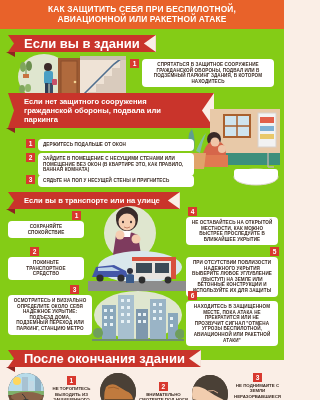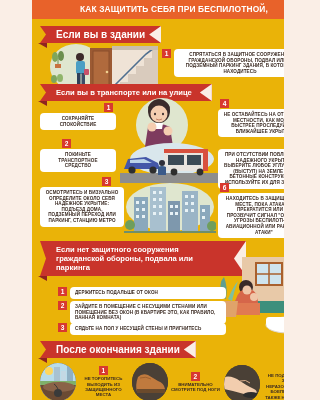--- a/index.html
+++ b/index.html
@@ -3,21 +3,21 @@
 <meta charset="utf-8">
 <style>
   * { box-sizing: border-box; margin: 0; padding: 0; }
   body {
     width: 284px; height: 400px;
     background: #faeee6;
     font-family: "Liberation Sans", sans-serif;
     overflow: hidden;
     position: relative;
   }
-  .page { width: 284px; height: 400px; position: relative; background: #eab308; margin-left: 32px; }
+  .page { width: 284px; height: 360px; position: relative; background: #84cc16; }
 
   
   .titlebar {
     background: #e8622a;
     padding: 4px 6px 5px 6px;
     text-align: center;
   }
   .titlebar .t-line {
     color: #ffffff;
     font-weight: bold;
@@ -26,21 +26,21 @@
     letter-spacing: 0.15px;
   }
 
   
   .ribbon {
     position: relative;
     display: inline-block;
     background: #c9342b;
     color: #fff;
     font-weight: bold;
-    font-size: 10px;
+    font-size: 13px;
     line-height: 9px;
     padding: 4px 16px 4px 10px;
     margin-left: 14px;
   }
   .ribbon.wide { font-size: 7.6px; }
   .ribbon::before {
     content: "";
     position: absolute; left: -6px; top: 0; bottom: 0; width: 6px;
     background: #c9342b;
     clip-path: polygon(0 0, 100% 0, 100% 100%, 0 100%, 100% 50%);
@@ -105,20 +105,21 @@
     text-align: center;
   }
 </style>
 </head>
 <body>
 
 <div class="page">
 
   <div class="titlebar">
     <div class="t-line">КАК ЗАЩИТИТЬ СЕБЯ ПРИ БЕСПИЛОТНОЙ,</div>
+    <div class="t-line">АВИАЦИОННОЙ ИЛИ РАКЕТНОЙ АТАКЕ</div>
   </div>
 
   <div class="sec" style="height:62px;">
 
     <div style="padding-top:5px;">
       <div class="ribbon" style="margin-left:14px;">
         <span class="rib-txt">Если вы в здании</span>
         <span class="ribbon-shadow"></span>
       </div>
     </div>
@@ -168,20 +169,72 @@
           <path d="M0 44 L8 44 L8 36 L16 36 L16 28 L24 28 L24 20 L32 20 L32 12 L40 12 L40 4 L46 4 L46 46 L0 46 Z" fill="#d9cbbd"></path>
           <path d="M2 40 L10 32 L18 24 L26 16 L34 8 L42 2" stroke="#4f6f8f" stroke-width="1.6" fill="none"></path>
           <rect x="0" y="0" width="46" height="4" fill="#c9bdae"></rect>
         </svg>
       </div>
     </div>
 
     <div class="row" style="position:absolute;left:130px;top:30px;width:146px;">
       <div class="num">1</div>
       <div class="pill center" style="width:132px;">СПРЯТАТЬСЯ В ЗАЩИТНОЕ СООРУЖЕНИЕ ГРАЖДАНСКОЙ ОБОРОНЫ, ПОДВАЛ ИЛИ В ПОДЗЕМНЫЙ ПАРКИНГ ЗДАНИЯ, В КОТОРОМ НАХОДИТЕСЬ</div>
+    </div>
+  </div>
+
+  <div class="sec" style="height:98px;">
+
+    <div style="padding-top:2px;">
+      <div class="ribbon wide" style="margin-left:14px;width:200px;padding-right:20px;">
+        <span class="rib-txt">Если нет защитного сооружения гражданской обороны, подвала или паркинга</span>
+        <span class="ribbon-shadow"></span>
+      </div>
+    </div>
+
+    <div style="position:absolute;right:4px;top:18px;width:96px;height:78px;">
+      <svg width="96" height="78" viewBox="0 0 96 78">
+        <rect x="26" y="0" width="70" height="56" fill="#e8c9a8"></rect>
+        <rect x="26" y="44" width="70" height="12" fill="#3d8f7c"></rect>
+        <rect x="40" y="6" width="26" height="22" fill="#cfe4ee" stroke="#a9602e" stroke-width="2"></rect>
+        <line x1="53" y1="6" x2="53" y2="28" stroke="#a9602e" stroke-width="1.5"></line>
+        <line x1="40" y1="17" x2="66" y2="17" stroke="#a9602e" stroke-width="1.5"></line>
+        <rect x="74" y="4" width="18" height="34" fill="#f2f2f2" stroke="#d8d2cc" stroke-width="1"></rect>
+        <rect x="76" y="8" width="14" height="6" fill="#e25f4a"></rect>
+        <rect x="76" y="17" width="14" height="5" fill="#7fb0d4"></rect>
+        <rect x="76" y="25" width="14" height="5" fill="#e9c86a"></rect>
+        <path d="M84 44 L84 58 M84 58 L90 58" stroke="#b9b2aa" stroke-width="1.4" fill="none"></path>
+        <ellipse cx="72" cy="68" rx="22" ry="8" fill="#ffffff" stroke="#ddd6cf" stroke-width="1"></ellipse>
+        <rect x="50" y="60" width="44" height="9" rx="3" fill="#ffffff"></rect>
+
+        <circle cx="30" cy="30" r="7" fill="#3a2a28"></circle>
+        <path d="M20 42 Q24 30 34 32 Q42 34 42 46 L18 46 Z" fill="#d6664a"></path>
+        <circle cx="31" cy="33" r="4.5" fill="#f0c6a8"></circle>
+        <path d="M18 46 L44 46 L44 58 L16 58 Z" fill="#e07a52"></path>
+        <circle cx="38" cy="40" r="4" fill="#f0c6a8"></circle>
+
+        <path d="M6 40 Q2 26 8 20 Q12 30 10 42 Z" fill="#5f9e8f"></path>
+        <path d="M12 42 Q18 28 22 24 Q18 34 16 44 Z" fill="#7fbf9f"></path>
+        <path d="M2 44 L22 44 L20 60 L4 60 Z" fill="#e0a36a"></path>
+      </svg>
+    </div>
+
+    <div class="row" style="position:absolute;left:26px;top:48px;width:168px;">
+      <div class="num">1</div>
+      <div class="pill" style="width:156px;">ДЕРЖИТЕСЬ ПОДАЛЬШЕ ОТ ОКОН</div>
+    </div>
+
+    <div class="row" style="position:absolute;left:26px;top:62px;width:168px;">
+      <div class="num">2</div>
+      <div class="pill" style="width:156px;">ЗАЙДИТЕ В ПОМЕЩЕНИЕ С НЕСУЩИМИ СТЕНАМИ ИЛИ ПОМЕЩЕНИЕ БЕЗ ОКОН (В КВАРТИРЕ ЭТО, КАК ПРАВИЛО, ВАННАЯ КОМНАТА)</div>
+    </div>
+
+    <div class="row" style="position:absolute;left:26px;top:84px;width:168px;">
+      <div class="num">3</div>
+      <div class="pill" style="width:156px;">СЯДЬТЕ НА ПОЛ У НЕСУЩЕЙ СТЕНЫ И ПРИГНИТЕСЬ</div>
     </div>
   </div>
 
   <div class="sec" style="height:158px;">
 
     <div style="padding-top:0px;">
       <div class="ribbon wide" style="margin-left:14px;padding-right:20px;">
         <span class="rib-txt">Если вы в транспорте или на улице</span>
         <span class="ribbon-shadow"></span>
       </div>
@@ -293,72 +346,20 @@
           <rect x="78" y="28" width="3" height="3"></rect>
             <rect x="78" y="35" width="3" height="3"></rect>
         </g>
         <path d="M0 50 L92 50 L92 52 L0 52 Z" fill="#6f8f6a"></path>
         <circle cx="6" cy="44" r="5" fill="#6f9e5c"></circle>
         <circle cx="88" cy="45" r="5" fill="#6f9e5c"></circle>
       </svg>
     </div>
   </div>
 
-  <div class="sec" style="height:98px;">
-
-    <div style="padding-top:2px;">
-      <div class="ribbon wide" style="margin-left:14px;width:200px;padding-right:20px;">
-        <span class="rib-txt">Если нет защитного сооружения гражданской обороны, подвала или паркинга</span>
-        <span class="ribbon-shadow"></span>
-      </div>
-    </div>
-
-    <div style="position:absolute;right:4px;top:18px;width:96px;height:78px;">
-      <svg width="96" height="78" viewBox="0 0 96 78">
-        <rect x="26" y="0" width="70" height="56" fill="#e8c9a8"></rect>
-        <rect x="26" y="44" width="70" height="12" fill="#3d8f7c"></rect>
-        <rect x="40" y="6" width="26" height="22" fill="#cfe4ee" stroke="#a9602e" stroke-width="2"></rect>
-        <line x1="53" y1="6" x2="53" y2="28" stroke="#a9602e" stroke-width="1.5"></line>
-        <line x1="40" y1="17" x2="66" y2="17" stroke="#a9602e" stroke-width="1.5"></line>
-        <rect x="74" y="4" width="18" height="34" fill="#f2f2f2" stroke="#d8d2cc" stroke-width="1"></rect>
-        <rect x="76" y="8" width="14" height="6" fill="#e25f4a"></rect>
-        <rect x="76" y="17" width="14" height="5" fill="#7fb0d4"></rect>
-        <rect x="76" y="25" width="14" height="5" fill="#e9c86a"></rect>
-        <path d="M84 44 L84 58 M84 58 L90 58" stroke="#b9b2aa" stroke-width="1.4" fill="none"></path>
-        <ellipse cx="72" cy="68" rx="22" ry="8" fill="#ffffff" stroke="#ddd6cf" stroke-width="1"></ellipse>
-        <rect x="50" y="60" width="44" height="9" rx="3" fill="#ffffff"></rect>
-
-        <circle cx="30" cy="30" r="7" fill="#3a2a28"></circle>
-        <path d="M20 42 Q24 30 34 32 Q42 34 42 46 L18 46 Z" fill="#d6664a"></path>
-        <circle cx="31" cy="33" r="4.5" fill="#f0c6a8"></circle>
-        <path d="M18 46 L44 46 L44 58 L16 58 Z" fill="#e07a52"></path>
-        <circle cx="38" cy="40" r="4" fill="#f0c6a8"></circle>
-
-        <path d="M6 40 Q2 26 8 20 Q12 30 10 42 Z" fill="#5f9e8f"></path>
-        <path d="M12 42 Q18 28 22 24 Q18 34 16 44 Z" fill="#7fbf9f"></path>
-        <path d="M2 44 L22 44 L20 60 L4 60 Z" fill="#e0a36a"></path>
-      </svg>
-    </div>
-
-    <div class="row" style="position:absolute;left:26px;top:48px;width:168px;">
-      <div class="num">1</div>
-      <div class="pill" style="width:156px;">ДЕРЖИТЕСЬ ПОДАЛЬШЕ ОТ ОКОН</div>
-    </div>
-
-    <div class="row" style="position:absolute;left:26px;top:62px;width:168px;">
-      <div class="num">2</div>
-      <div class="pill" style="width:156px;">ЗАЙДИТЕ В ПОМЕЩЕНИЕ С НЕСУЩИМИ СТЕНАМИ ИЛИ ПОМЕЩЕНИЕ БЕЗ ОКОН (В КВАРТИРЕ ЭТО, КАК ПРАВИЛО, ВАННАЯ КОМНАТА)</div>
-    </div>
-
-    <div class="row" style="position:absolute;left:26px;top:84px;width:168px;">
-      <div class="num">3</div>
-      <div class="pill" style="width:156px;">СЯДЬТЕ НА ПОЛ У НЕСУЩЕЙ СТЕНЫ И ПРИГНИТЕСЬ</div>
-    </div>
-  </div>
-
   <div class="sec" style="height:76px;">
 
     <div style="padding-top:2px;">
       <div class="ribbon" style="margin-left:14px;">
         <span class="rib-txt">После окончания здании</span>
         <span class="ribbon-shadow"></span>
       </div>
     </div>
 
     <div class="bottom-item" style="position:absolute;left:8px;top:26px;width:88px;">

